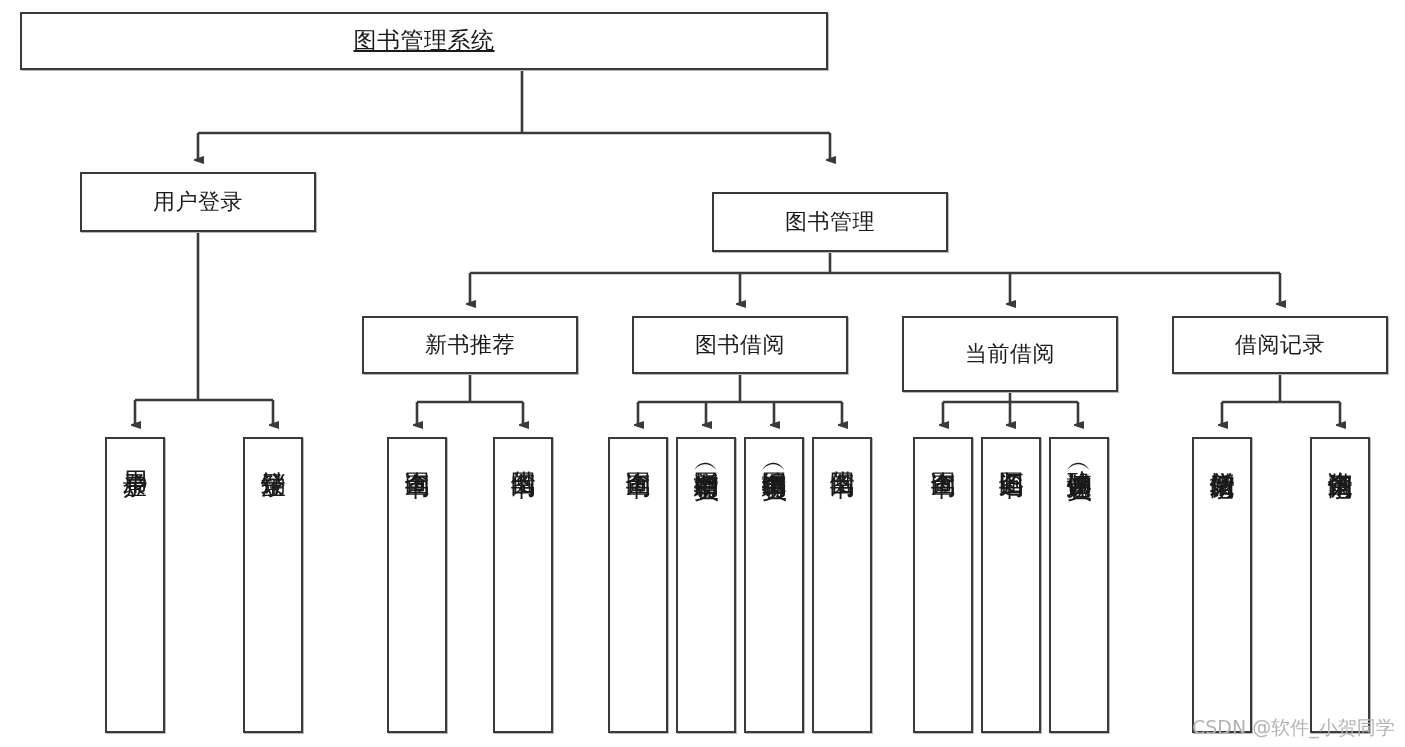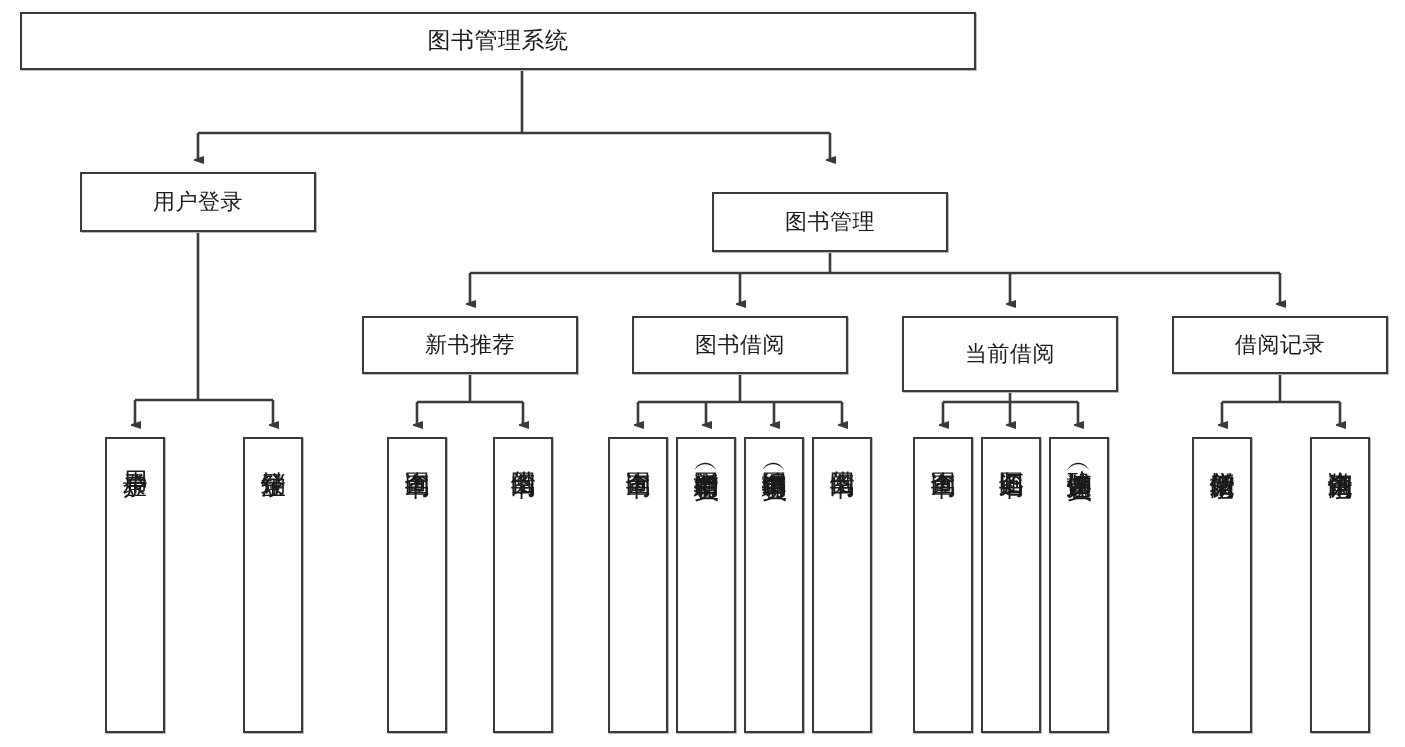--- a/index.html
+++ b/index.html
@@ -117,21 +117,21 @@
       <path d="M1010,402 L1010,425" marker-end="url(#arrow)"></path>
       <path d="M1078,402 L1078,425" marker-end="url(#arrow)"></path>
 
       <path d="M1280,374 L1280,402"></path>
       <path d="M1222,402 L1340,402"></path>
       <path d="M1222,402 L1222,425" marker-end="url(#arrow)"></path>
       <path d="M1340,402 L1340,425" marker-end="url(#arrow)"></path>
     </g>
   </svg>
 
-  <div class="node root horizontal" style="left:20px; top:12px; width:956px; height:58px;">
+  <div class="node root horizontal" style="left:20px; top:12px; width:808px; height:58px;text-decoration:underline;">
     <span class="node-label">图书管理系统</span>
   </div>
 
   <div class="node horizontal" style="left:80px; top:172px; width:236px; height:60px;">
     <span class="node-label">用户登录</span>
   </div>
   <div class="node horizontal" style="left:712px; top:172px; width:236px; height:60px;margin-top:20px;">
     <span class="node-label">图书管理</span>
   </div>
 
@@ -185,14 +185,15 @@
     <span class="node-label">确认归还（管理员）</span>
   </div>
 
   <div class="node vertical" style="left:1192px; top:437px; width:60px; height:296px;">
     <span class="node-label">新增借阅记录</span>
   </div>
   <div class="node vertical" style="left:1310px; top:437px; width:60px; height:296px;">
     <span class="node-label">查询借阅记录</span>
   </div>
 
+  <div class="watermark" style="left:1192px; top:715px;">CSDN @软件_小贺同学</div>
 
 </div>
 
 </body></html>

